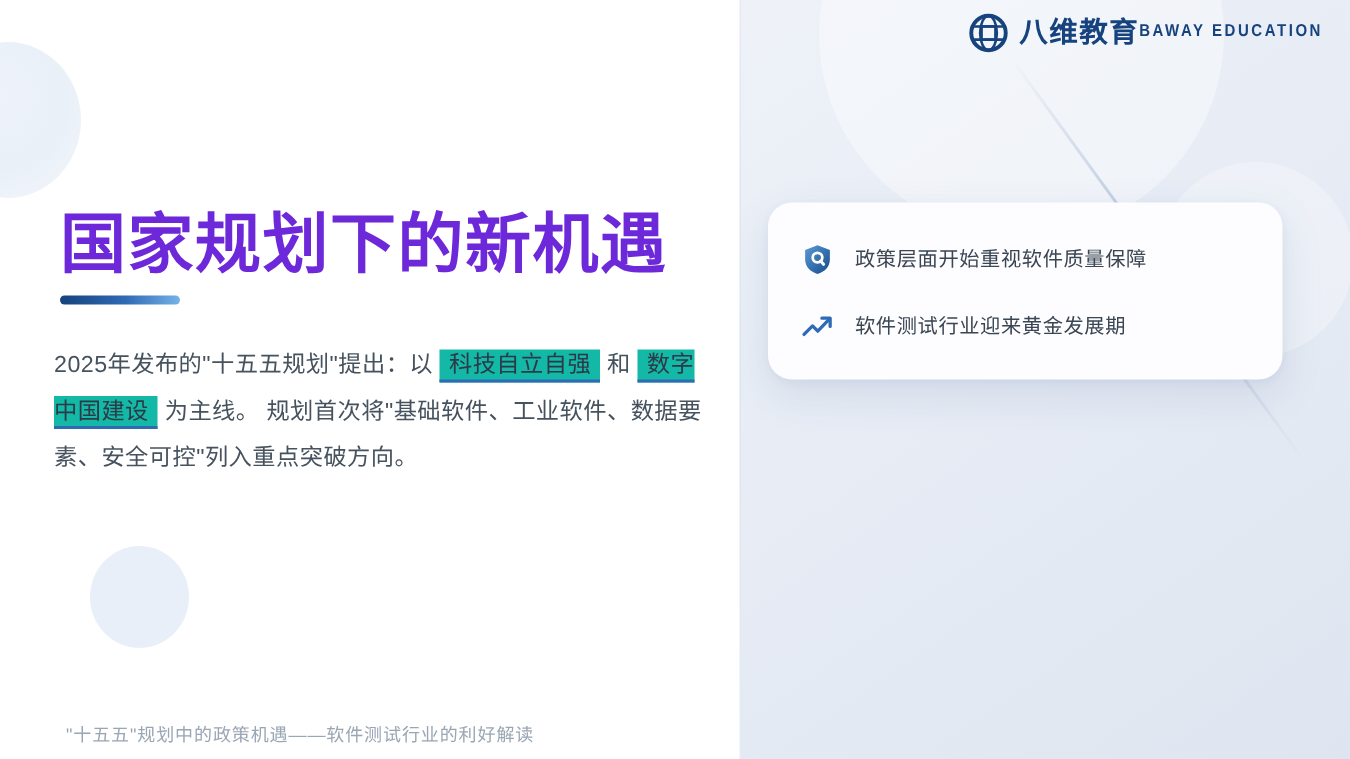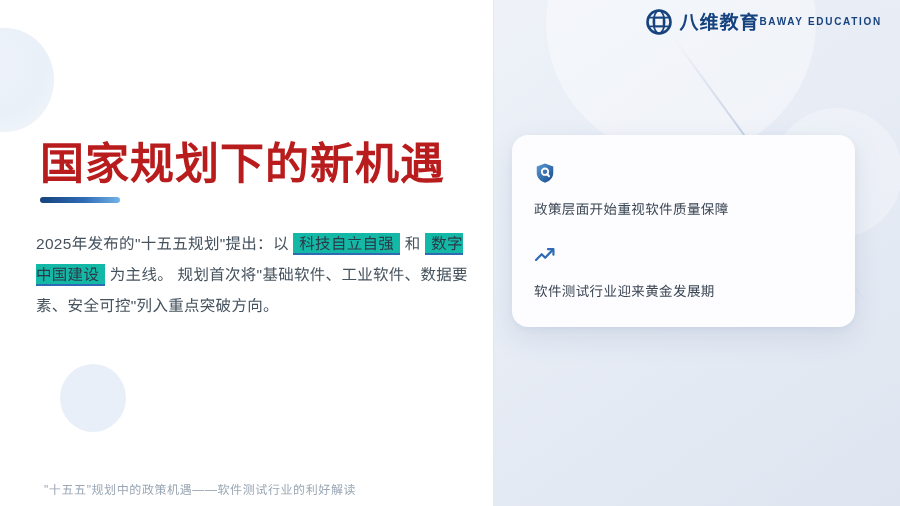--- a/index.html
+++ b/index.html
@@ -54,21 +54,21 @@
     position: absolute;
     left: 40px; top: 140px;
     width: 430px;
   }
   .headline {
     margin: 0;
     font-size: 44px;
     line-height: 1.08;
     font-weight: 700;
     letter-spacing: 1px;
-    color: #b91c1c;
+    color: #6d28d9;
     white-space: nowrap;
   }
   .headline-rule {
     margin-top: 9px;
     width: 80px; height: 6px;
     border-radius: 3px;
     background: linear-gradient(to right, #17427d 0%, #2f6bb5 55%, #74b2e8 100%);
   }
 
   .body-copy {
@@ -161,21 +161,20 @@
     background: #fdfdff;
     border-radius: 16px;
     box-shadow: 0 10px 28px rgba(70,100,150,.13), 0 2px 6px rgba(70,100,150,.06);
     box-sizing: border-box;
   }
   .card-item {
     display: flex;
     align-items: flex-start;
     gap: 14px;
     margin-bottom: 22px;
-    flex-direction: column;
   }
   .card-item:last-child { margin-bottom: 0; text-align: right; }
   .card-icon {
     flex: 0 0 auto;
     width: 22px; height: 22px;
     margin-top: 1px;
   }
   .card-label {
     font-size: 13.5px;
     line-height: 23px;

